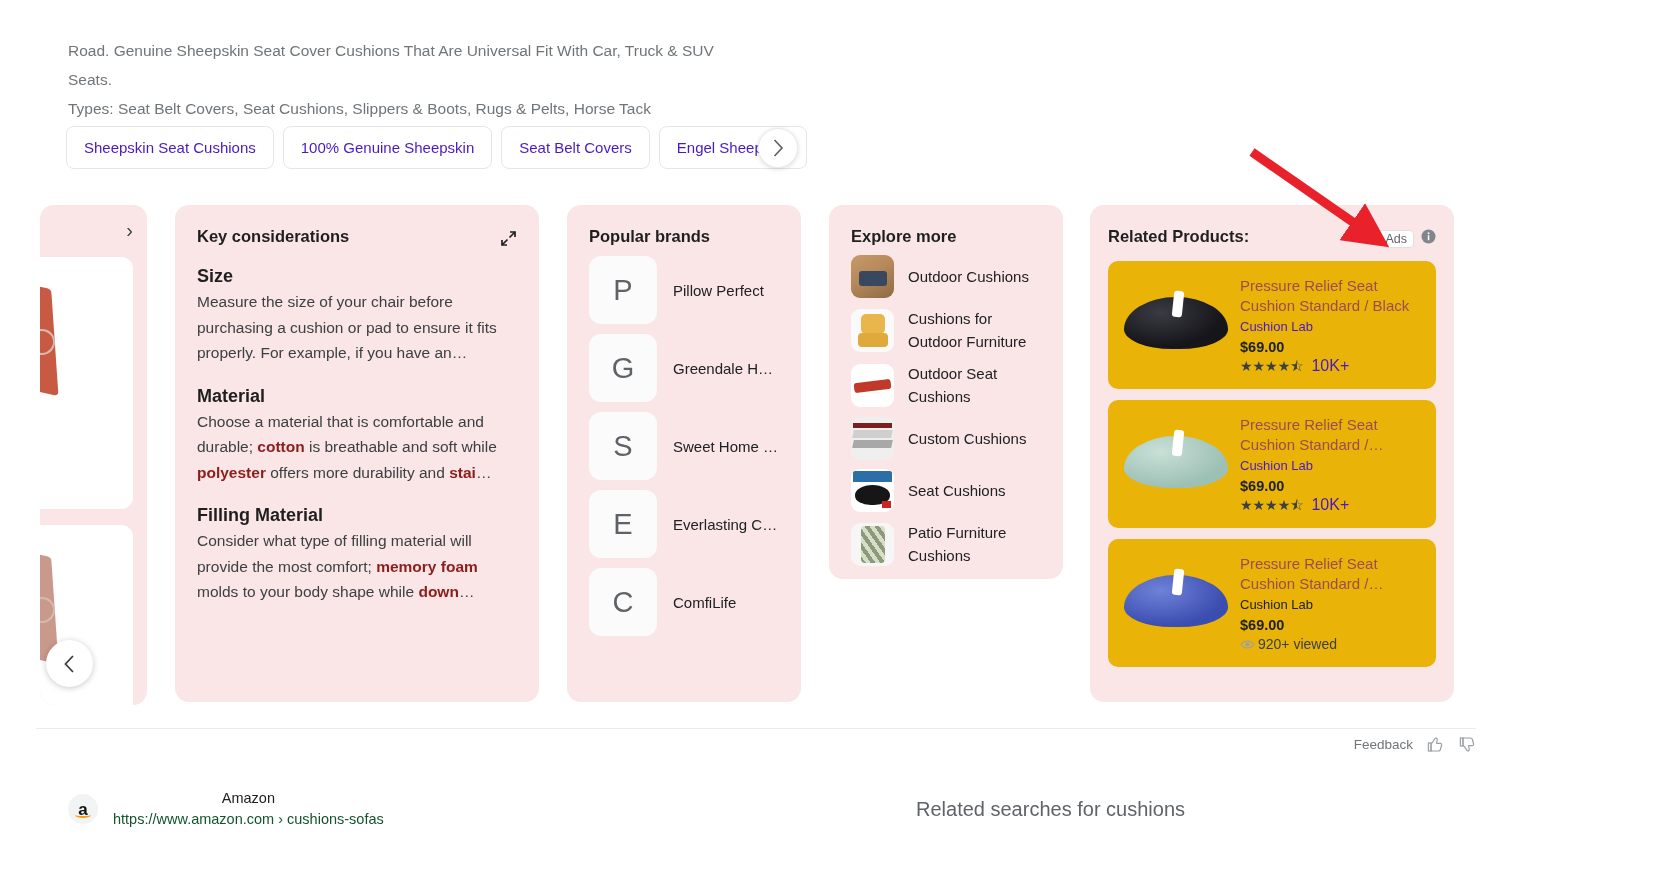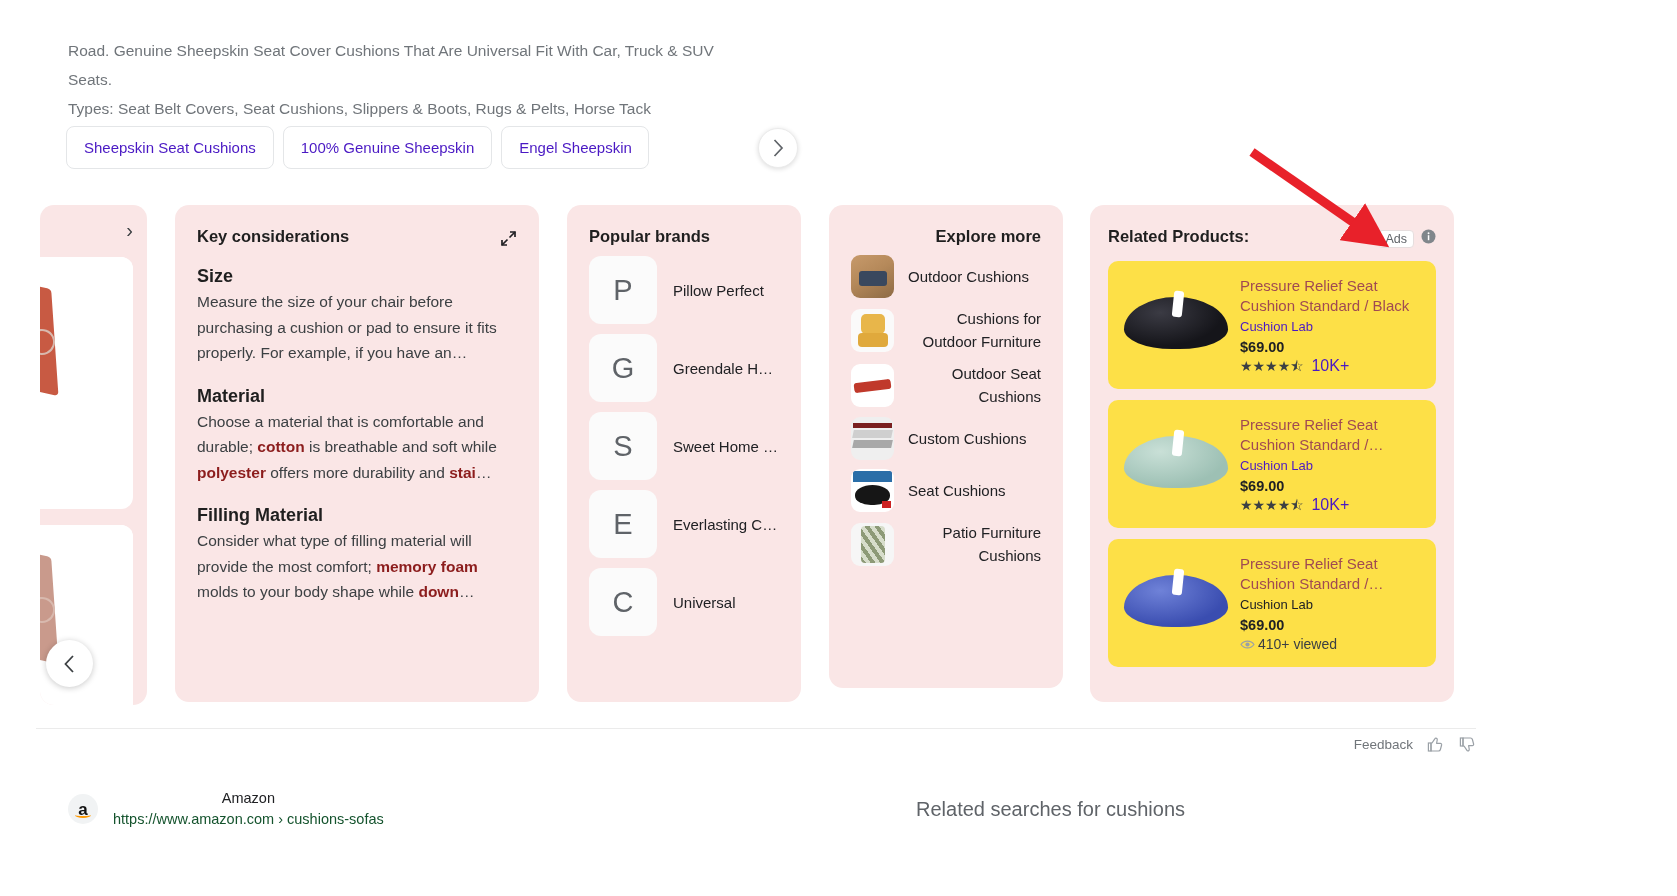--- a/index.html
+++ b/index.html
@@ -98,40 +98,40 @@
   #card-brands { left: 567px; width: 234px; height: 497px; }
   .brand-row { display: flex; align-items: center; gap: 16px; margin-top: 10px; }
   .brand-logo {
     width: 68px; height: 68px; background: #fbfbfb; border-radius: 12px;
     display: flex; align-items: center; justify-content: center;
     font-size: 29px; color: #5f6368; font-weight: normal;
   }
   .brand-name { font-size: 15px; color: #202124; white-space: nowrap; overflow: hidden; }
 
   
-  #card-explore { left: 829px; width: 234px; height: 483px; text-align: right; }
+  #card-explore { left: 829px; width: 234px; height: 374px; }
   .ex-row { display: flex; align-items: center; gap: 14px; margin-top: 9px; }
   .ex-thumb { width: 43px; height: 43px; border-radius: 9px; overflow: hidden; flex: 0 0 43px; position: relative; background: #fff; }
   .ex-label { font-size: 15px; line-height: 23px; color: #202124; }
 
   
   #card-ads { left: 1090px; width: 364px; height: 497px; padding: 22px 18px; }
   .ads-head { display: flex; align-items: center; justify-content: space-between; }
   .ads-tag {
     display: flex; align-items: center; gap: 7px;
   }
   .ads-chip {
     font-size: 12.5px; color: #5f6368; background: #fff;
     border: 1px solid #e6dede; border-radius: 4px; padding: 1px 6px;
     cursor: pointer;
     text-align: right;
   }
   .info-icon { cursor: pointer; }
   .ad-item {
-    display: flex; gap: 8px; background: #fde047; border-radius: 10px;
+    display: flex; gap: 8px; background: #eab308; border-radius: 10px;
     margin-top: 11px; padding: 10px 12px; height: 128px; align-items: center;
   }
   .ad-img { width: 112px; height: 100px; flex: 0 0 112px; position: relative; }
   .cushion {
     position: absolute; left: 4px; top: 22px; width: 104px; height: 52px;
     border-radius: 50% 50% 46% 46% / 62% 62% 38% 38%;
   }
   .cushion::after {
     content: ""; position: absolute; left: 47%; top: -6px;
     width: 10px; height: 26px; background: #fff;
@@ -189,20 +189,21 @@
 
   <div class="desc">
     <div class="desc-line">Road. Genuine Sheepskin Seat Cover Cushions That Are Universal Fit With Car, Truck &amp; SUV</div>
     <div class="desc-line">Seats.</div>
     <div class="desc-line">Types: Seat Belt Covers, Seat Cushions, Slippers &amp; Boots, Rugs &amp; Pelts, Horse Tack</div>
   </div>
 
   <div class="chips">
     <div class="chip">Sheepskin Seat Cushions</div>
     <div class="chip">100% Genuine Sheepskin</div>
+    <div class="chip">Seat Belt Covers</div>
     <div class="chip clipped">Engel Sheepskin</div>
   </div>
   <div class="chip-next">
     <svg width="11" height="18" viewBox="0 0 11 18">
       <path d="M1.5 1 L9 9 L1.5 17" stroke="#5f6368" stroke-width="1.7" fill="none"></path>
     </svg>
   </div>
 
   <div class="strip">
 
@@ -273,21 +274,21 @@
       <div class="brand-row">
         <div class="brand-logo">S</div>
         <div class="brand-name">Sweet Home …</div>
       </div>
       <div class="brand-row">
         <div class="brand-logo">E</div>
         <div class="brand-name">Everlasting C…</div>
       </div>
       <div class="brand-row">
         <div class="brand-logo">C</div>
-        <div class="brand-name">Universal</div>
+        <div class="brand-name">ComfiLife</div>
       </div>
     </div>
 
     <div class="card" id="card-explore">
       <div class="card-title">Explore more</div>
 
       <div class="ex-row">
         <div class="ex-thumb" style="background:linear-gradient(150deg,#c79a6b 0%,#b5895a 45%,#8d6a44 100%)">
           <div style="position:absolute;left:8px;top:16px;width:28px;height:15px;background:#39485e;border-radius:3px"></div>
         </div>
@@ -387,21 +388,21 @@
         </div>
         <div class="ad-info">
           <div class="ad-title">Pressure Relief Seat Cushion Standard /…</div>
           <div class="ad-brand plain">Cushion Lab</div>
           <div class="ad-price">$69.00</div>
           <div class="viewed">
             <svg width="15" height="11" viewBox="0 0 15 11">
               <path d="M1 5.5 C4 1, 11 1, 14 5.5 C11 10, 4 10, 1 5.5 Z" fill="none" stroke="#9aa0a6" stroke-width="1.1"></path>
               <circle cx="7.5" cy="5.5" r="2.1" fill="#9aa0a6"></circle>
             </svg>
-            <span>410+ viewed</span>
+            <span>920+ viewed</span>
           </div>
         </div>
       </div>
     </div>
   </div>
 
   <div class="divider"></div>
 
   <div class="feedback">
     <span class="feedback-label">Feedback</span>

